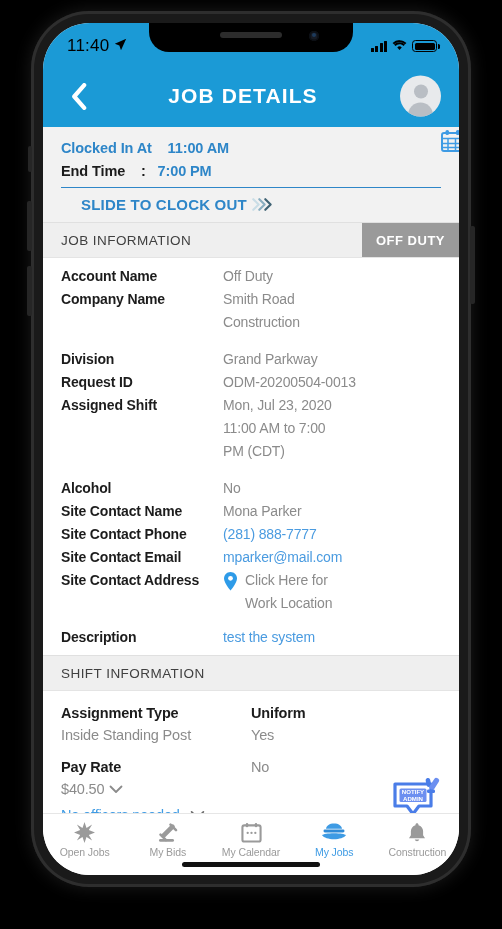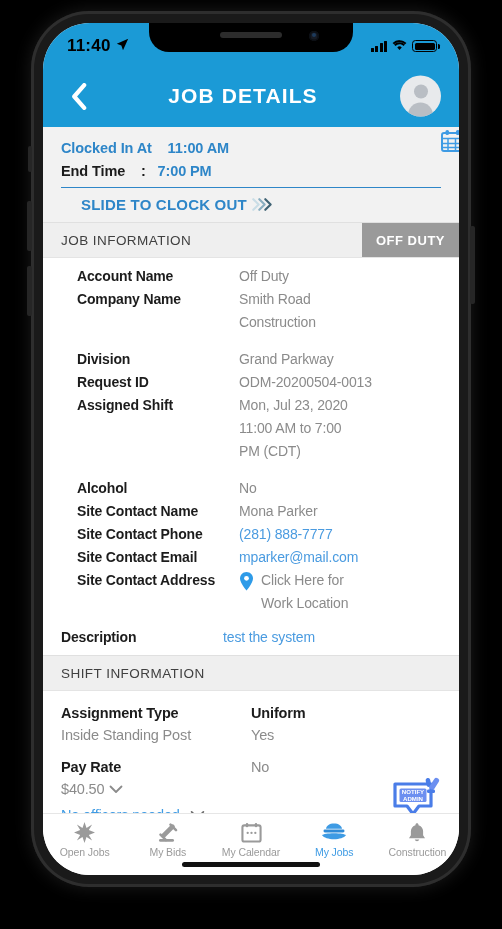--- a/index.html
+++ b/index.html
@@ -70,21 +70,21 @@
     background:#1d3a5c;
   }
 
   
   #statusbar{
     position:relative; height:42px; background:#1B9AD6;
     display:flex; align-items:center; justify-content:space-between;
     padding:0 22px 0 24px; z-index:30;
   }
   #clock{
-    font-size:17px; font-weight:bold; color:#000;
+    font-size:17px; font-weight:normal; color:#000;
     letter-spacing:.2px; display:flex; align-items:center; gap:5px;
     padding-top:4px;
   }
   .loc-arrow{ display:inline-block; transform:rotate(0deg); }
   #status-right{ display:flex; align-items:center; gap:5px; padding-top:4px; }
 
   .bars{ display:flex; align-items:flex-end; gap:1.5px; height:11px; }
   .bars i{ width:3px; background:#000; border-radius:.5px; display:block; }
   .bars i:nth-child(1){ height:3.5px; }
   .bars i:nth-child(2){ height:6px; }
@@ -171,21 +171,21 @@
     width:162px; flex:none;
     font-size:14px; font-weight:bold; color:#1c1c1c; line-height:23px;
     letter-spacing:-.15px;
   }
   .kv .v{
     font-size:14px; color:#8b8b8b; line-height:23px; letter-spacing:-.15px;
     position:relative; flex:1;
   }
   .kv .v.link{ color:#4a9BE0; }
   .kv .v.w-icon{ padding-left:22px; }
-  .grp{ padding:7px 16px; }
+  .grp{ padding:7px 0; }
   .grp.tight{ padding:4px 0 6px 0; }
 
   .pin{
     position:absolute; left:0; top:3px;
     width:15px; height:19px;
   }
   .calicon{
     position:absolute; right:-6px; top:2px; width:25px; height:24px;
   }
 

